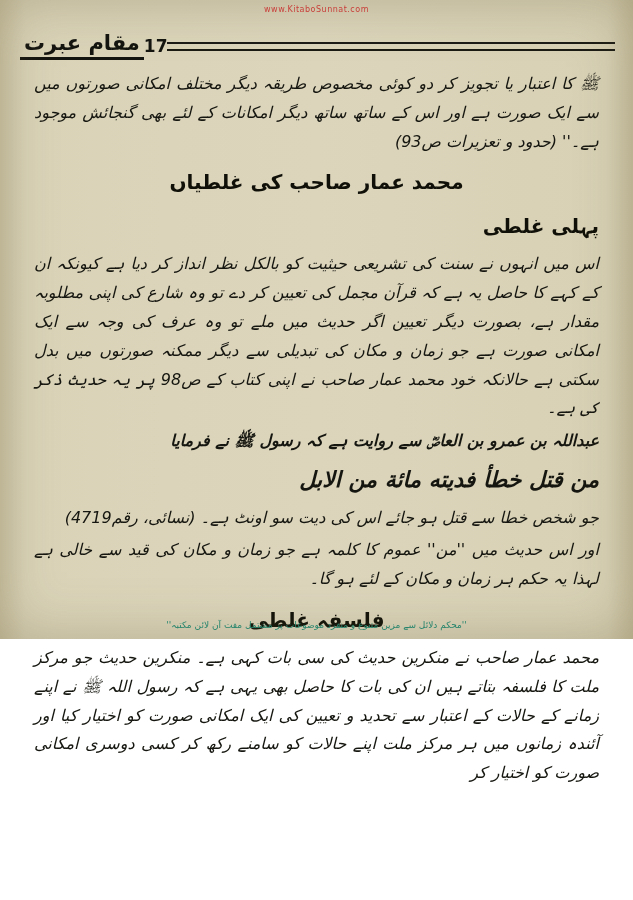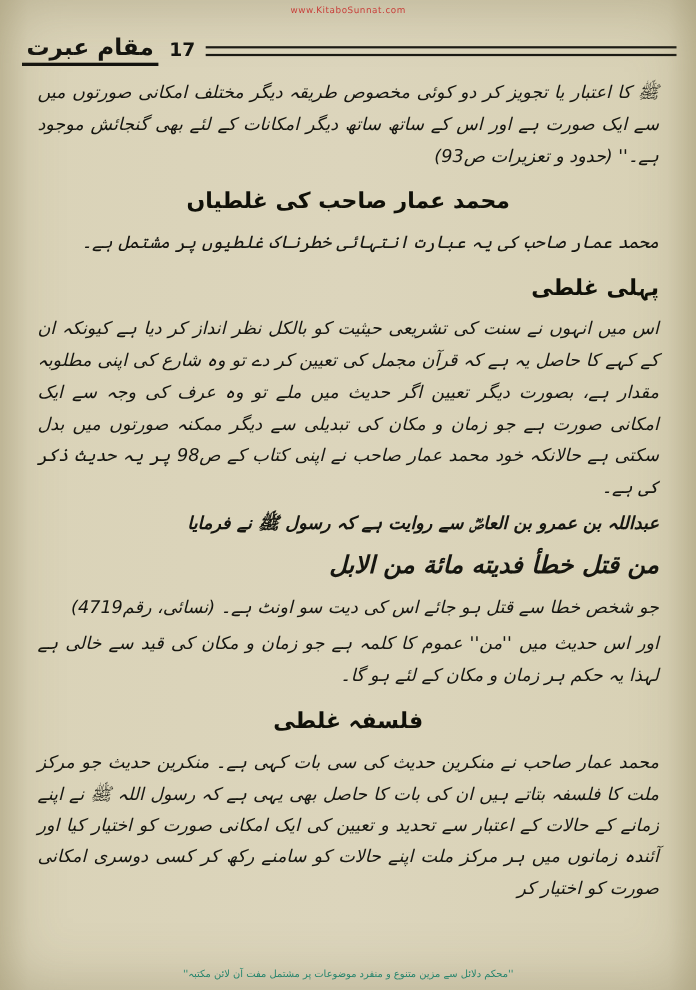--- a/index.html
+++ b/index.html
@@ -6,21 +6,21 @@
     margin: 0;
     padding: 0;
     width: 633px;
     height: 900px;
     overflow: hidden;
     font-family: "DejaVu Sans", sans-serif;
   }
   .page {
     position: relative;
     width: 633px;
-    height: 900px;
+    height: 639px;
     box-sizing: border-box;
     background: #d9d2b7;
     background-image: linear-gradient(90deg, #cfc7a9 0%, #dad3b8 4%, #dcd5bc 50%, #d8d1b5 96%, #cbc3a4 100%);
   }
   .page::after {
     content: "";
     position: absolute;
     inset: 0;
     pointer-events: none;
     box-shadow: inset 0 0 55px rgba(110, 98, 58, 0.35);
@@ -30,21 +30,20 @@
     text-align: center;
     font-size: 8px;
     letter-spacing: 0.5px;
     color: #d63a3a;
     direction: ltr;
   }
   .header {
     display: flex;
     direction: ltr;
     align-items: center;
-    gap: 10px;
     margin: 18px 18px 6px 20px;
   }
   .calligraphy {
     font-weight: bold;
     font-size: 21px;
     color: #141410;
     border-bottom: 3px solid #141410;
     padding: 0 4px 2px 4px;
     line-height: 1.1;
     white-space: nowrap;
@@ -110,21 +109,20 @@
     <span class="pagenum">17</span>
     <span class="rule"></span>
   </div>
 
   <div class="content">
 
     <p>ﷺ کا اعتبار یا تجویز کر دو کوئی مخصوص طریقہ دیگر مختلف امکانی صورتوں میں سے ایک صورت ہے اور اس کے ساتھ ساتھ دیگر امکانات کے لئے بھی گنجائش موجود ہے۔'' (حدود و تعزیرات ص93)</p>
 
     <h2 class="h-center">محمد عمار صاحب کی غلطیاں</h2>
 
-    <p>محمد عمار صاحب کی یہ عبارت انتہائی خطرناک غلطیوں پر مشتمل ہے۔</p>
 
     <h2 class="h-right">پہلی غلطی</h2>
 
     <p>اس میں انہوں نے سنت کی تشریعی حیثیت کو بالکل نظر انداز کر دیا ہے کیونکہ ان کے کہے کا حاصل یہ ہے کہ قرآن مجمل کی تعیین کر دے تو وہ شارع کی اپنی مطلوبہ مقدار ہے، بصورت دیگر تعیین اگر حدیث میں ملے تو وہ عرف کی وجہ سے ایک امکانی صورت ہے جو زمان و مکان کی تبدیلی سے دیگر ممکنہ صورتوں میں بدل سکتی ہے حالانکہ خود محمد عمار صاحب نے اپنی کتاب کے ص98 پر یہ حدیث ذکر کی ہے۔</p>
 
     <p class="semibold">عبداللہ بن عمرو بن العاصؓ سے روایت ہے کہ رسول ﷺ نے فرمایا</p>
 
     <p class="arabic">من قتل خطأ فديته مائة من الابل</p>
 
     <p>جو شخص خطا سے قتل ہو جائے اس کی دیت سو اونٹ ہے۔ (نسائی، رقم4719)</p>

